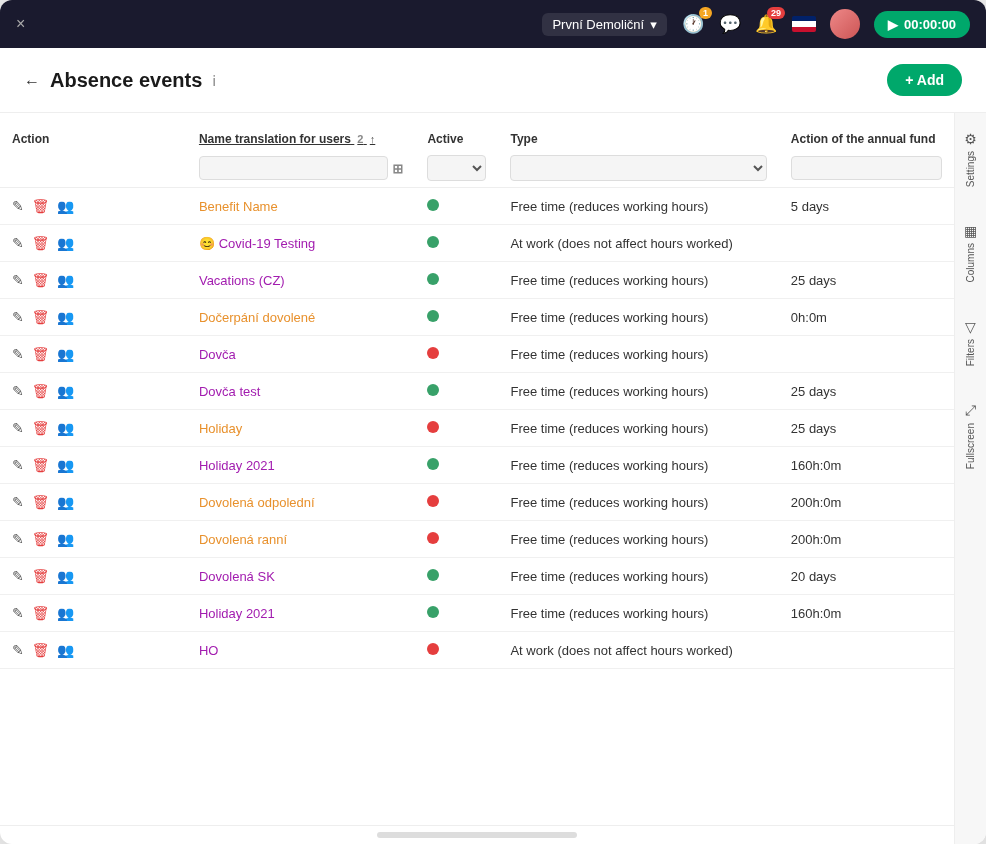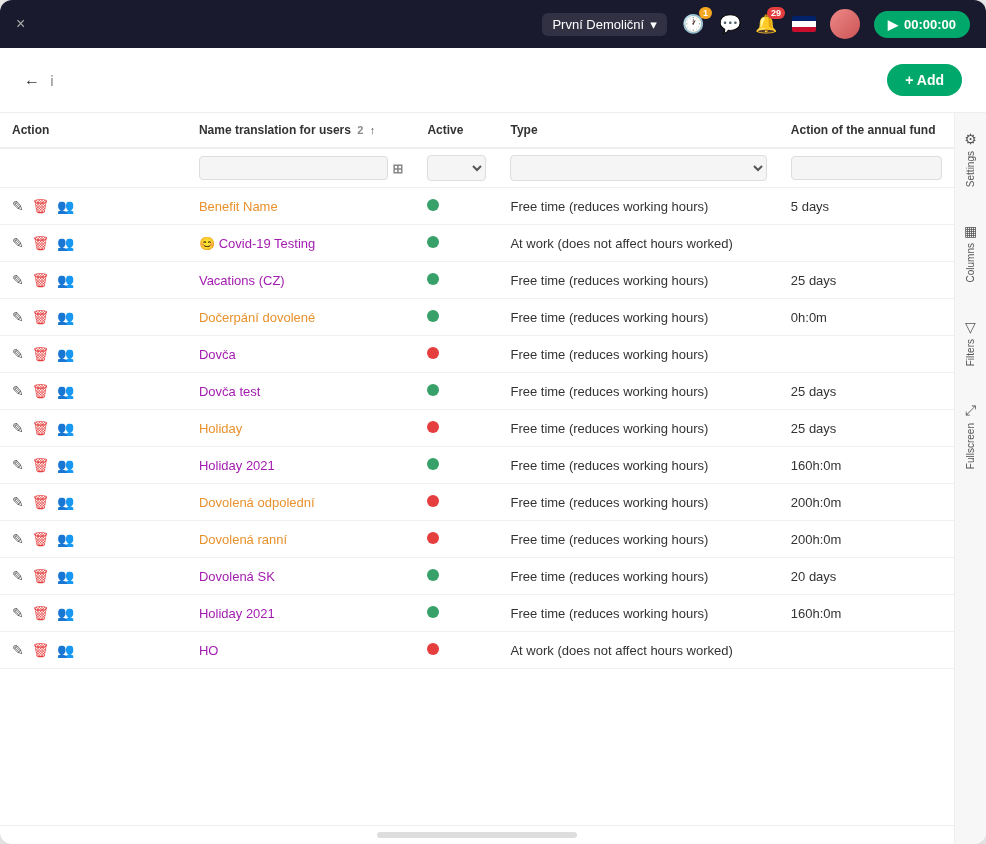--- a/index.html
+++ b/index.html
@@ -182,21 +182,21 @@
     thead th {
       background: #fff;
       text-align: left;
       padding: 10px 12px;
       font-weight: 600;
       color: #333;
       font-size: 12px;
       border-bottom: 2px solid #eee;
       white-space: nowrap;
       position: sticky;
-      top: 0;
+      top: 9px;
       z-index: 2;
     }
     thead th:first-child { width: 180px; }
     thead th:nth-child(2) { width: 220px; }
     thead th:nth-child(3) { width: 80px; }
     thead th:nth-child(4) { width: 270px; }
     thead th:nth-child(5) { width: 140px; }
 
     .filter-row th {
       padding: 6px 12px;
@@ -361,35 +361,36 @@
           <span>▶</span>
           <span>00:00:00</span>
         </button>
       </div>
     </div>
   </div>
 
   <div class="page-header">
     <div class="page-header-left">
       <button class="back-btn">←</button>
+      <h1 class="page-title">Absence events</h1>
       <span class="info-icon">ℹ</span>
     </div>
     <button class="add-btn">+ Add</button>
   </div>
 
   <div class="main-content">
     <div class="table-area">
       <div class="table-wrapper">
         <table>
           <thead>
             <tr>
               <th>
                 <span>Action</span>
               </th>
-              <th style="cursor:pointer;">
+              <th style="cursor:pointer;text-decoration:underline;">
                 <span>Name translation for users</span>
                 <span class="col-count">2</span>
                 <span class="sort-icon">↑</span>
               </th>
               <th>
                 <span>Active</span>
               </th>
               <th>
                 <span>Type</span>
               </th>

